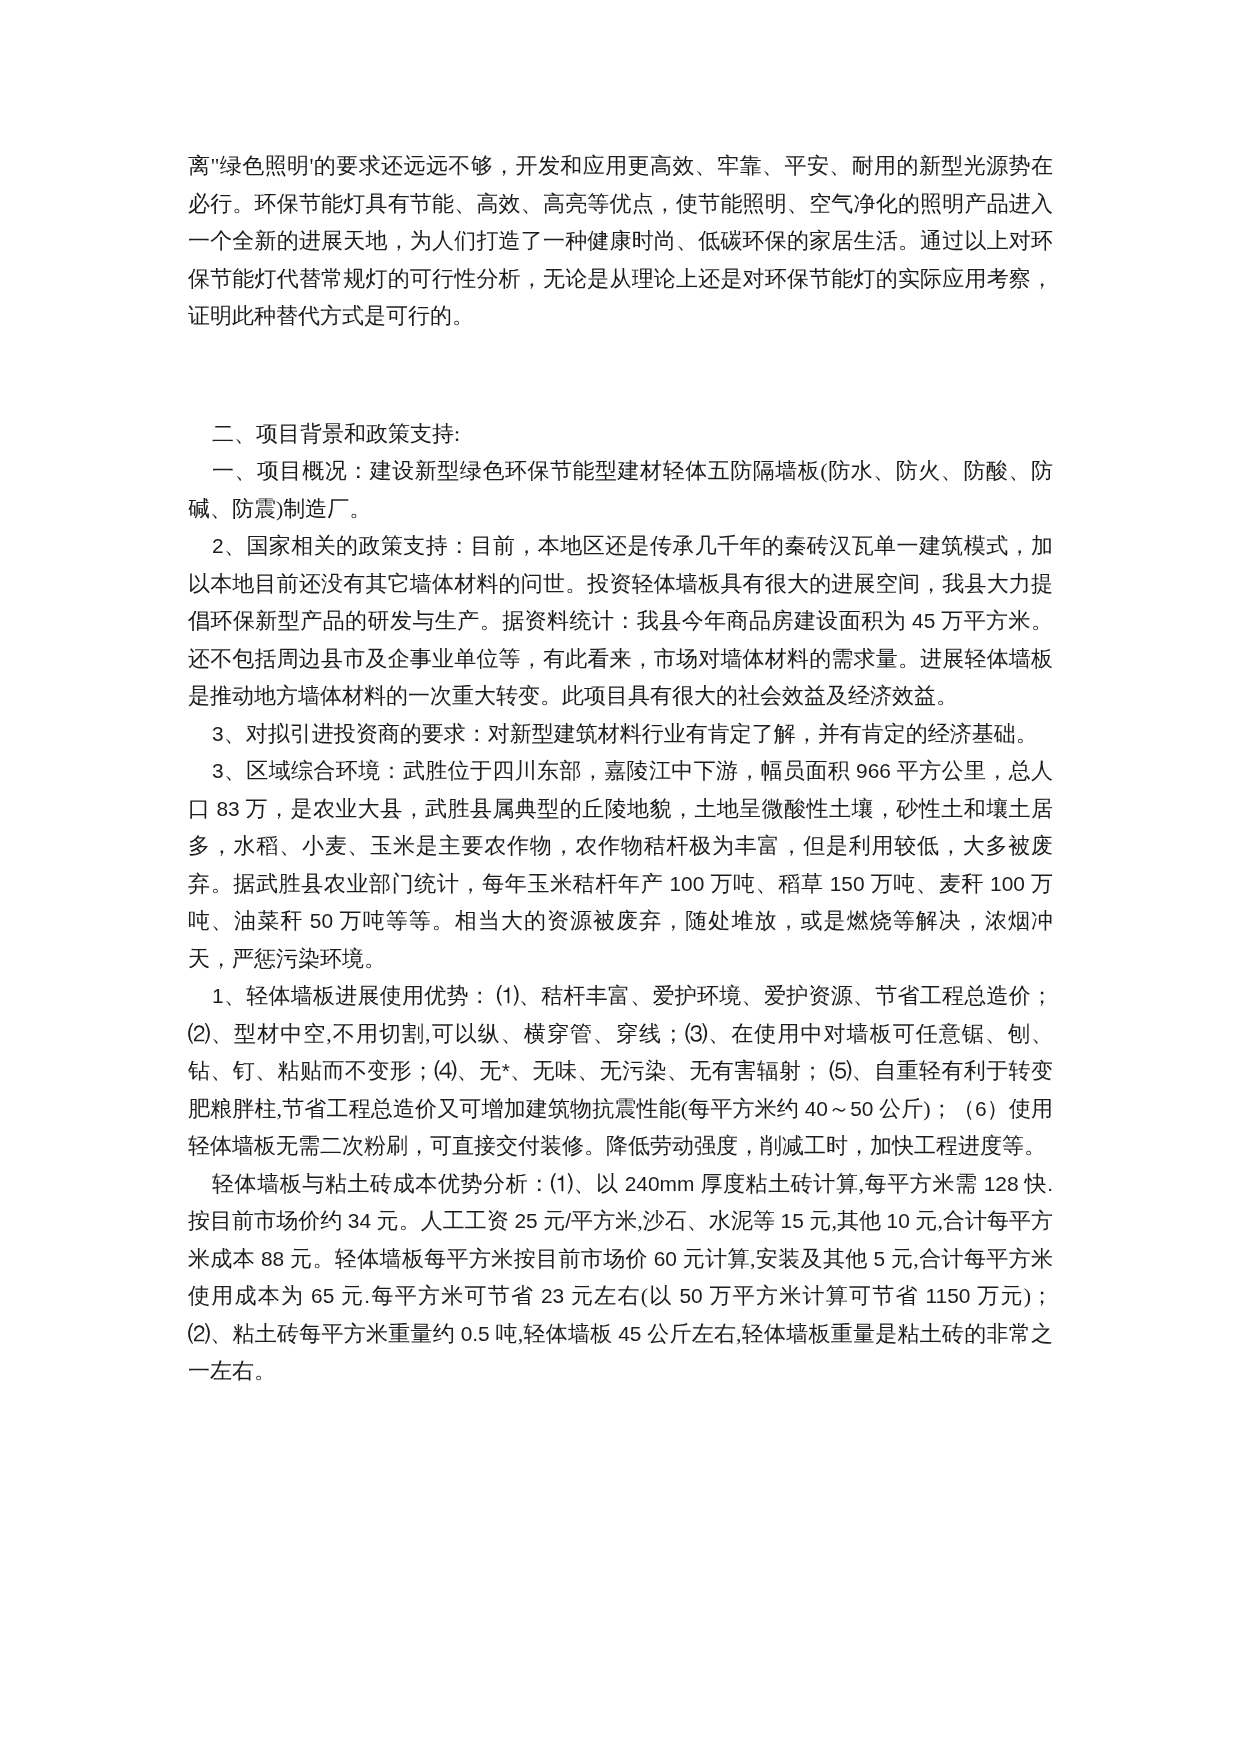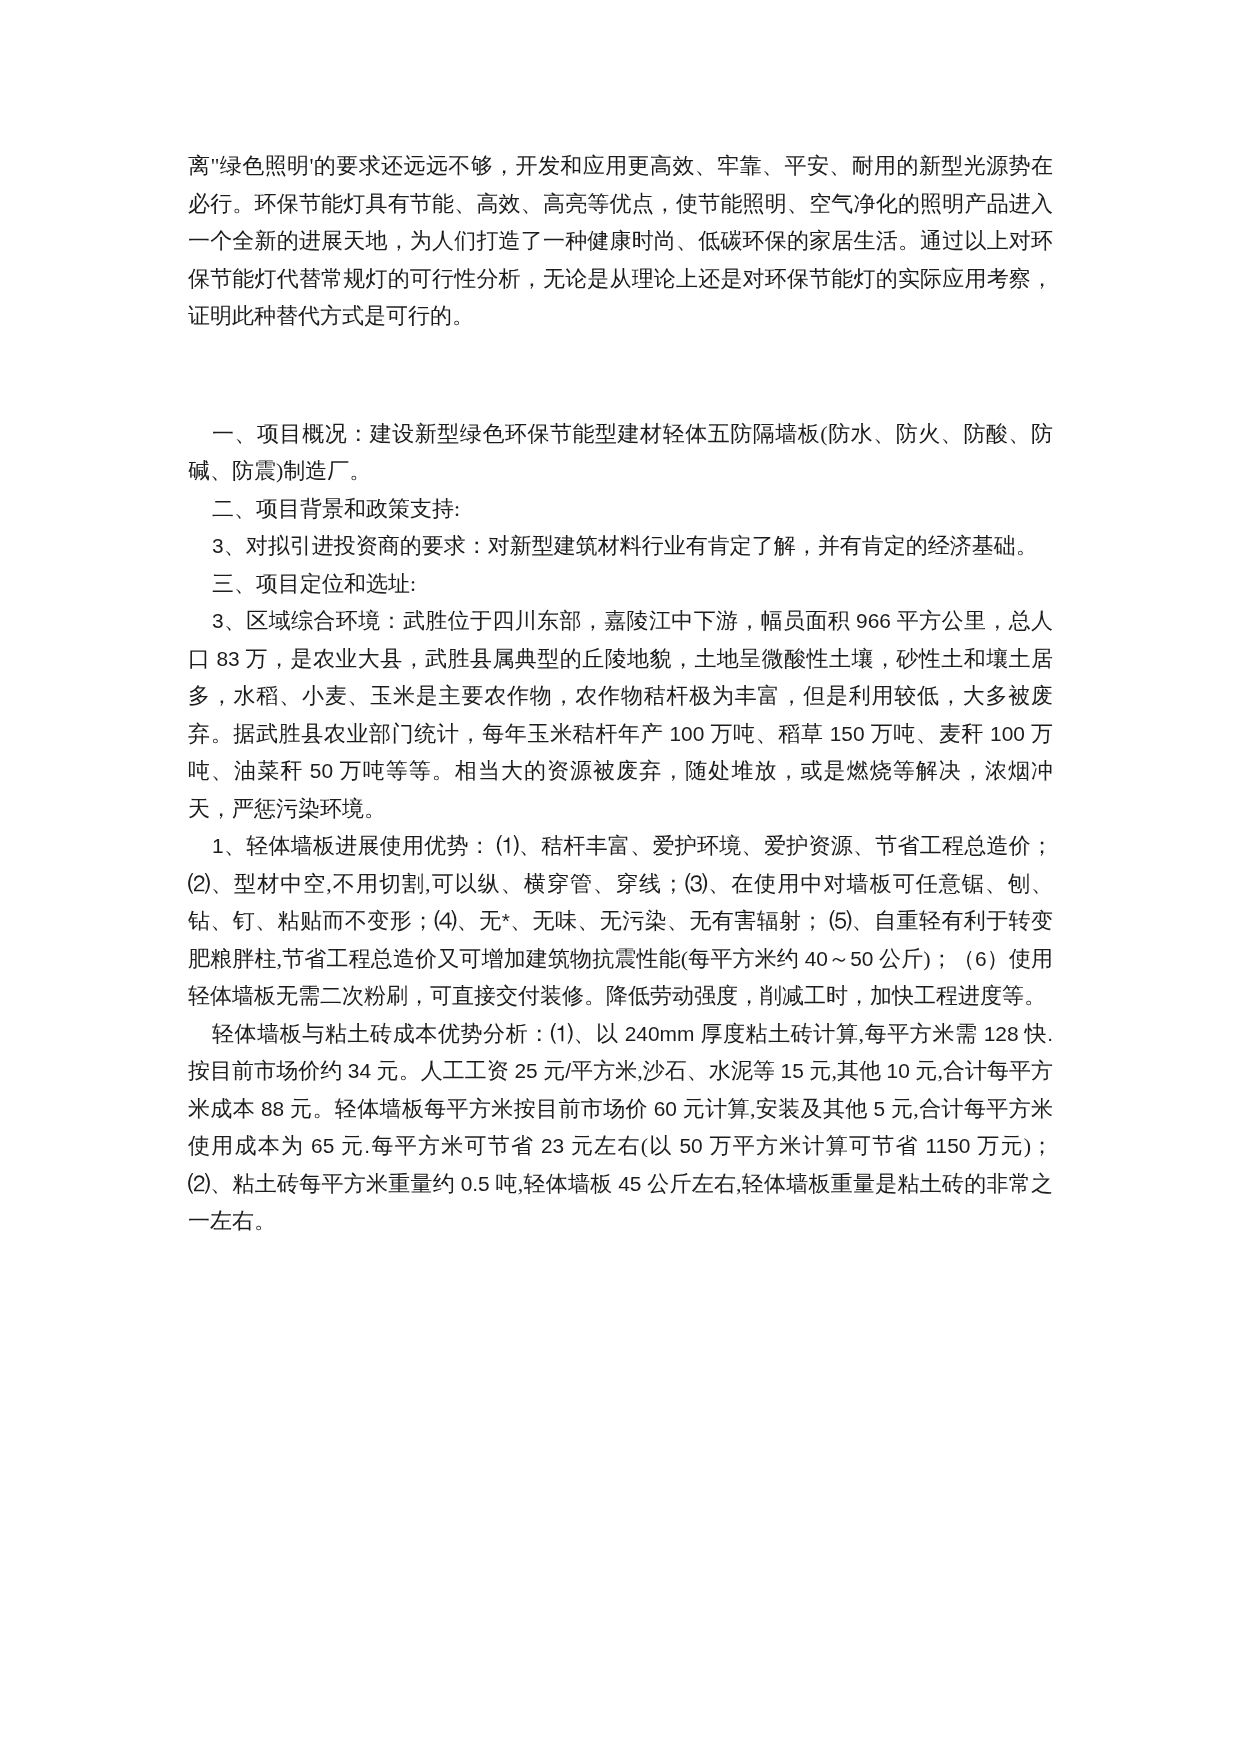--- a/index.html
+++ b/index.html
@@ -40,20 +40,20 @@
     font-family: "Liberation Sans", "DejaVu Sans", sans-serif;
     font-size: 0.95em;
   }
 </style>
 </head>
 <body>
 
 <div class="page">
   <p class="para no-indent">离"绿色照明'的要求还远远不够，开发和应用更高效、牢靠、平安、耐用的新型光源势在必行。环保节能灯具有节能、高效、高亮等优点，使节能照明、空气净化的照明产品进入一个全新的进展天地，为人们打造了一种健康时尚、低碳环保的家居生活。通过以上对环保节能灯代替常规灯的可行性分析，无论是从理论上还是对环保节能灯的实际应用考察，证明此种替代方式是可行的。</p>
   <div class="para-gap"></div>
+  <p class="para">二、项目背景和政策支持:</p>
   <p class="para">一、项目概况：建设新型绿色环保节能型建材轻体五防隔墙板(防水、防火、防酸、防碱、防震)制造厂。</p>
-  <p class="para">二、项目背景和政策支持:</p>
+  <p class="para"><span class="latin">2</span>、国家相关的政策支持：目前，本地区还是传承几千年的秦砖汉瓦单一建筑模式，加以本地目前还没有其它墙体材料的问世。投资轻体墙板具有很大的进展空间，我县大力提倡环保新型产品的研发与生产。据资料统计：我县今年商品房建设面积为 <span class="latin">45</span> 万平方米。还不包括周边县市及企事业单位等，有此看来，市场对墙体材料的需求量。进展轻体墙板是推动地方墙体材料的一次重大转变。此项目具有很大的社会效益及经济效益。</p>
   <p class="para"><span class="latin">3</span>、对拟引进投资商的要求：对新型建筑材料行业有肯定了解，并有肯定的经济基础。</p>
-  <p class="para">三、项目定位和选址:</p>
   <p class="para"><span class="latin">3</span>、区域综合环境：武胜位于四川东部，嘉陵江中下游，幅员面积 <span class="latin">966</span> 平方公里，总人口 <span class="latin">83</span> 万，是农业大县，武胜县属典型的丘陵地貌，土地呈微酸性土壤，砂性土和壤土居多，水稻、小麦、玉米是主要农作物，农作物秸杆极为丰富，但是利用较低，大多被废弃。据武胜县农业部门统计，每年玉米秸杆年产 <span class="latin">100</span> 万吨、稻草 <span class="latin">150</span> 万吨、麦秆 <span class="latin">100</span> 万吨、油菜秆 <span class="latin">50</span> 万吨等等。相当大的资源被废弃，随处堆放，或是燃烧等解决，浓烟冲天，严惩污染环境。</p>
   <p class="para"><span class="latin">1</span>、轻体墙板进展使用优势： ⑴、秸杆丰富、爱护环境、爱护资源、节省工程总造价；⑵、型材中空,不用切割,可以纵、横穿管、穿线；⑶、在使用中对墙板可任意锯、刨、钻、钉、粘贴而不变形；⑷、无<span class="latin">*</span>、无味、无污染、无有害辐射； ⑸、自重轻有利于转变肥粮胖柱,节省工程总造价又可增加建筑物抗震性能(每平方米约 <span class="latin">40</span>～<span class="latin">50</span> 公斤)；（<span class="latin">6</span>）使用轻体墙板无需二次粉刷，可直接交付装修。降低劳动强度，削减工时，加快工程进度等。</p>
   <p class="para">轻体墙板与粘土砖成本优势分析：⑴、以 <span class="latin">240mm</span> 厚度粘土砖计算,每平方米需 <span class="latin">128</span> 快<span class="latin">.</span>按目前市场价约 <span class="latin">34</span> 元。人工工资 <span class="latin">25</span> 元<span class="latin">/</span>平方米,沙石、水泥等 <span class="latin">15</span> 元,其他 <span class="latin">10</span> 元,合计每平方米成本 <span class="latin">88</span> 元。轻体墙板每平方米按目前市场价 <span class="latin">60</span> 元计算,安装及其他 <span class="latin">5</span> 元,合计每平方米使用成本为 <span class="latin">65</span> 元<span class="latin">.</span>每平方米可节省 <span class="latin">23</span> 元左右(以 <span class="latin">50</span> 万平方米计算可节省 <span class="latin">1150</span> 万元)； ⑵、粘土砖每平方米重量约 <span class="latin">0.5</span> 吨,轻体墙板 <span class="latin">45</span> 公斤左右,轻体墙板重量是粘土砖的非常之一左右。</p>
 </div>
 
 </body></html>

